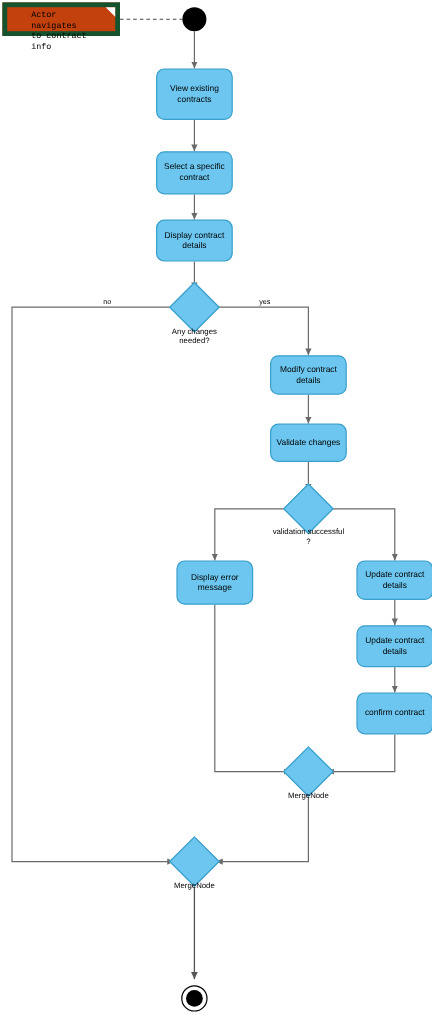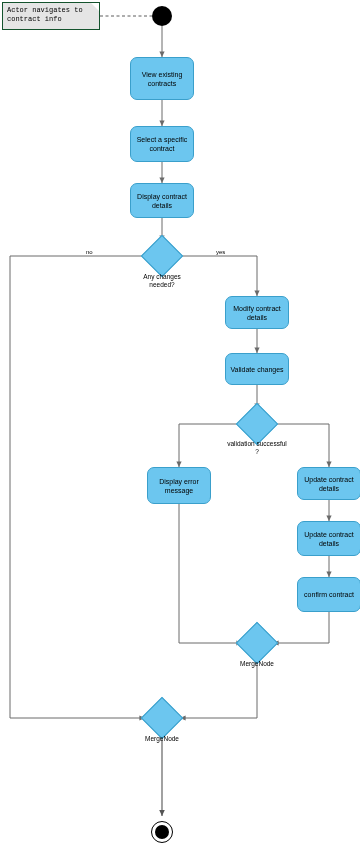--- a/index.html
+++ b/index.html
@@ -33,26 +33,26 @@
     color: #000000;
     font-size: 7px;
     line-height: 9px;
     display: flex;
     align-items: center;
     justify-content: center;
     text-align: center;
     padding: 2px 3px;
   }
   .note {
-    background: #e5e5e5;
-    border: 1px solid #14532d;
+    background: #c2410c;
+    border: 4px solid #14532d;
     color: #000000;
     font-size: 7px;
     line-height: 9px;
-    padding: 3px 4px;
+    padding: 3px 20px;
     box-sizing: border-box;
     font-family: "Liberation Mono", monospace;
   }
   .note-fold {
     position: absolute;
     right: 0;
     top: 0;
     width: 0;
     height: 0;
     border-left: 8px solid transparent;

